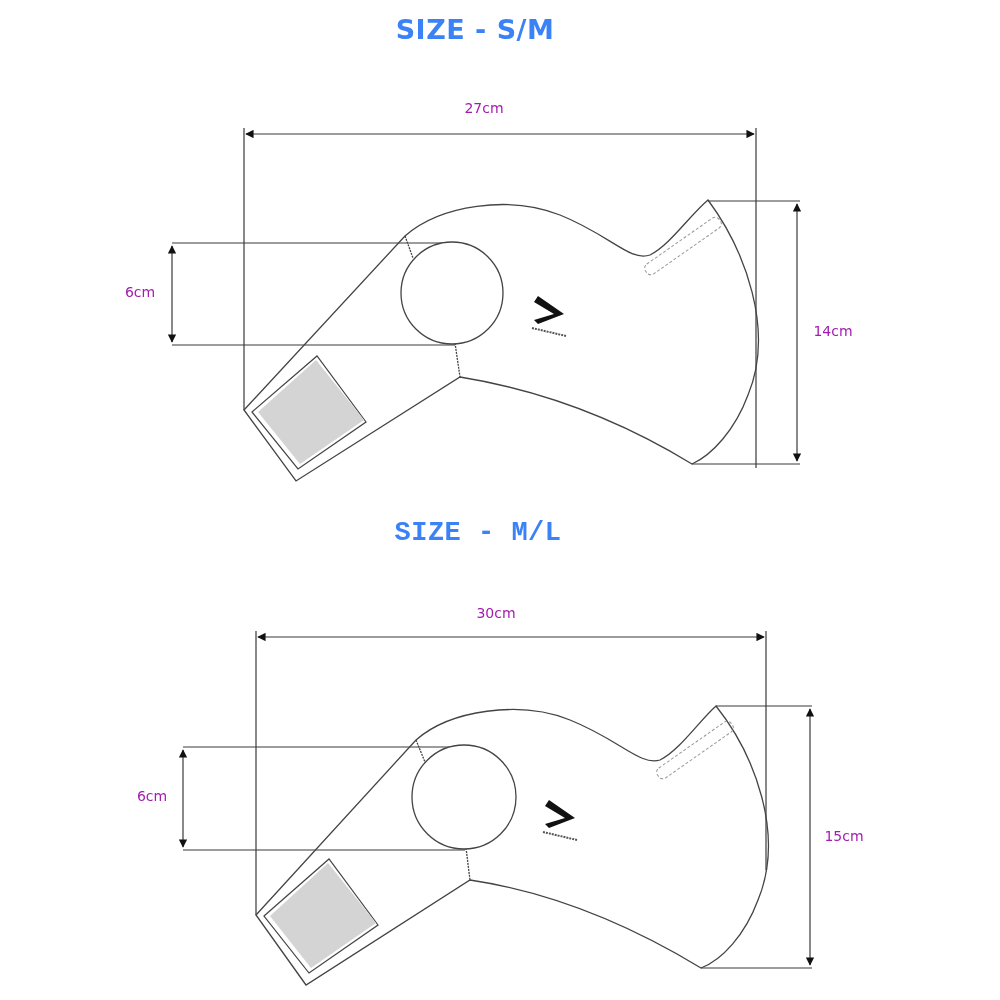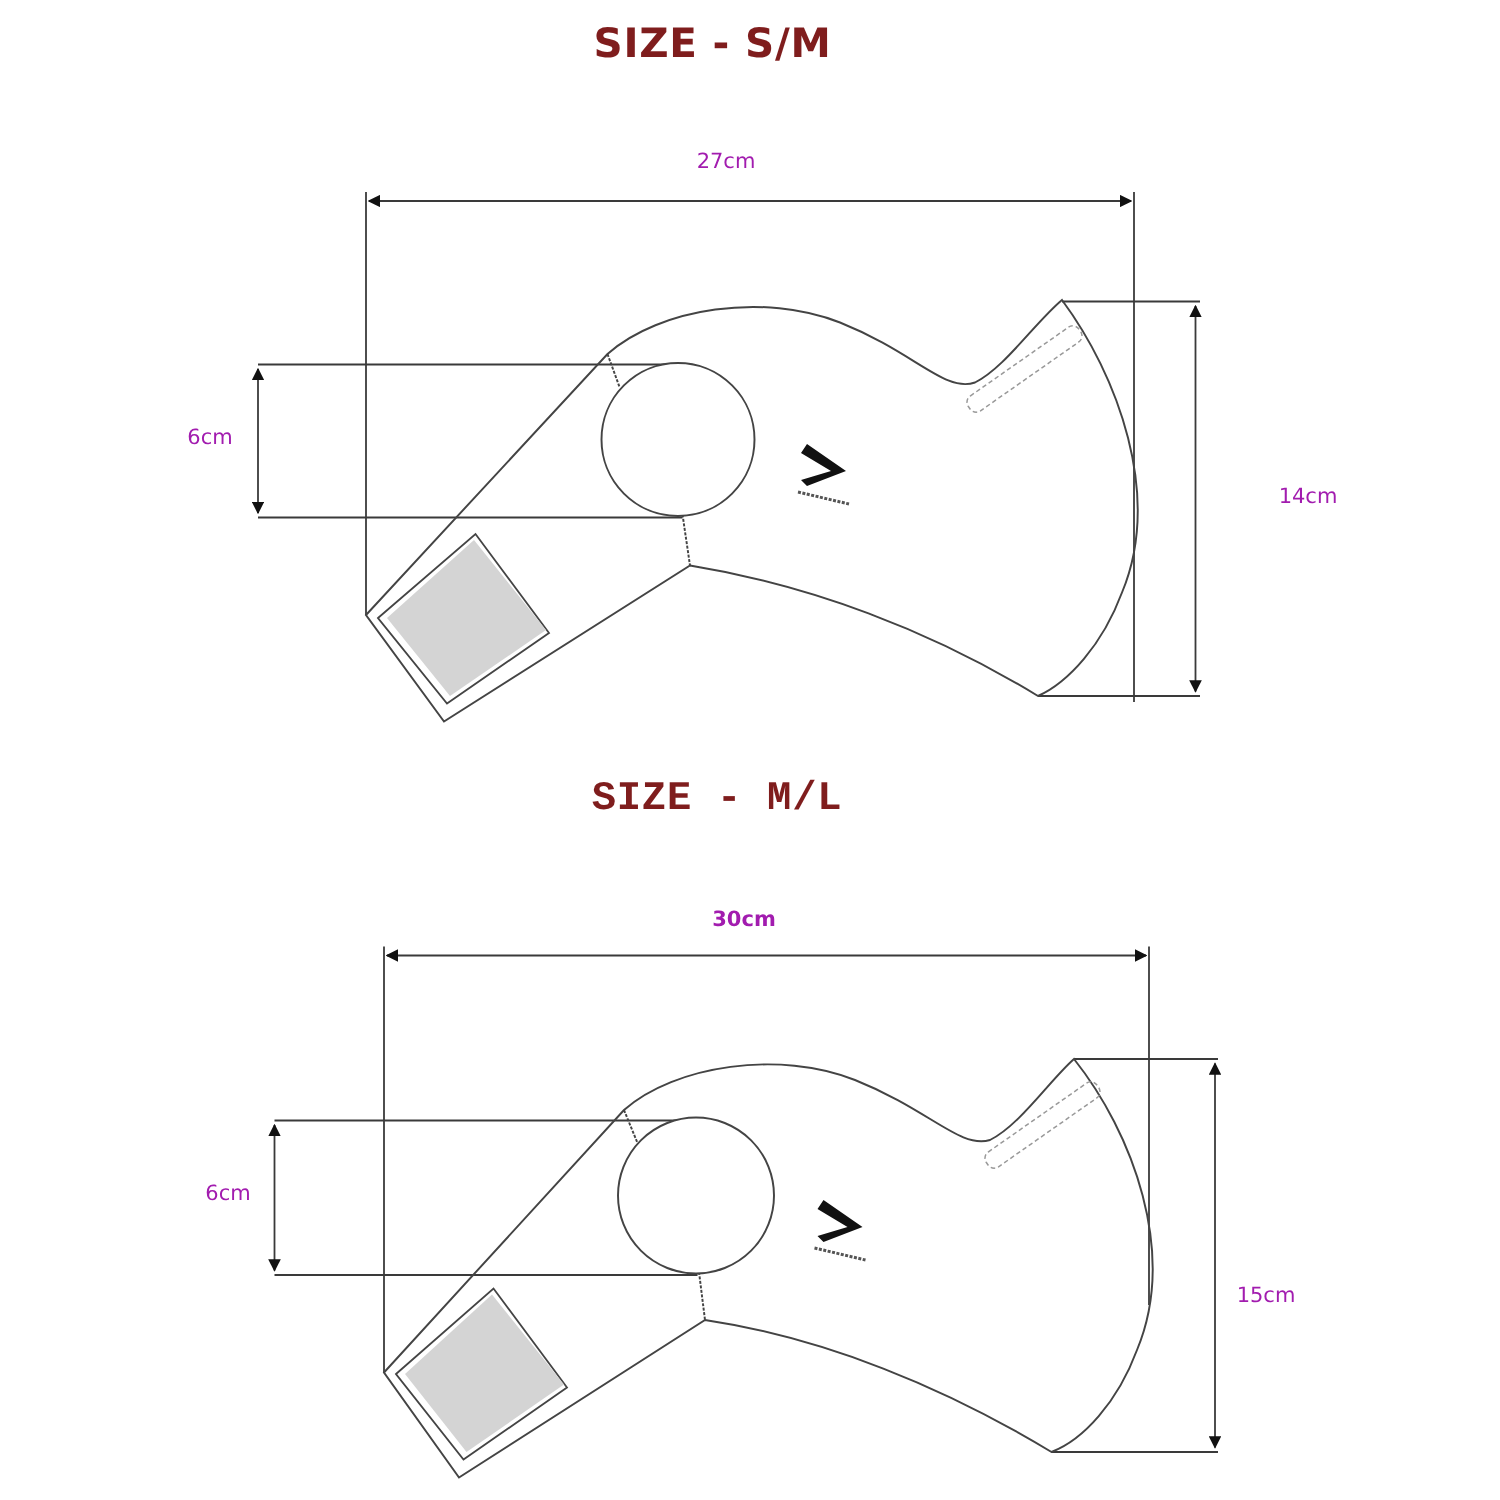--- a/index.html
+++ b/index.html
@@ -1,28 +1,28 @@
 <!DOCTYPE html>
 <html><head>
 <meta charset="utf-8">
 <style>
   html, body { margin: 0; padding: 0; background: #ffffff; }
   body { width: 1000px; height: 1000px; position: relative; overflow: hidden; font-family: "DejaVu Sans", "Liberation Sans", sans-serif; }
-  .title { position: absolute; font-weight: bold; font-size: 27px; color: #7f1d1d; letter-spacing: 0.5px; white-space: nowrap; transform: translateX(-50%); }
+  .title { position: absolute; font-weight: bold; font-size: 27px; color: #3b82f6; letter-spacing: 0.5px; white-space: nowrap; transform: translateX(-50%); }
   .dim-label { position: absolute; font-size: 14px; color: #a21caf; white-space: nowrap; transform: translate(-50%, -50%); }
   svg.figure { position: absolute; left: 0; top: 0; }
 </style>
 </head>
 <body>
 
 <div>
   <div class="title" style="left:475px; top:14px;">SIZE - S/M</div>
   <div class="dim-label" style="left:484px; top:108px;">27cm</div>
   <div class="dim-label" style="left:140px; top:292px;">6cm</div>
-  <div class="dim-label" style="left:872px; top:331px;text-align:right;">14cm</div>
+  <div class="dim-label" style="left:833px; top:331px;text-align:right;">14cm</div>
 
   <svg class="figure" width="1000" height="1000">
     <defs>
       <marker id="arr" viewBox="0 0 10 10" refX="9" refY="5" markerWidth="7" markerHeight="7" orient="auto-start-reverse">
         <path d="M0,0 L10,5 L0,10 z" fill="#111"></path>
       </marker>
     </defs>
 
     <g stroke="#3a3a3a" stroke-width="1.2" fill="none">
       <line x1="246" y1="134" x2="754" y2="134" marker-start="url(#arr)" marker-end="url(#arr)"></line>
@@ -61,23 +61,23 @@
 
     <g transform="translate(532,296)">
       <path d="M6,0 L32,18 L6,28 L2,24 L22,18 L2,6 Z" fill="#111"></path>
       <line x1="0" y1="32" x2="34" y2="40" stroke="#555" stroke-width="2" stroke-dasharray="2,1"></line>
     </g>
   </svg>
 </div>
 
 <div>
   <div class="title" style="left:478px; top:518px;font-family:Liberation Mono, monospace;">SIZE - M/L</div>
-  <div class="dim-label" style="left:496px; top:613px;font-weight:bold;">30cm</div>
+  <div class="dim-label" style="left:496px; top:613px;">30cm</div>
   <div class="dim-label" style="left:152px; top:796px;">6cm</div>
-  <div class="dim-label" style="left:844px; top:836px;margin-top:28px;">15cm</div>
+  <div class="dim-label" style="left:844px; top:836px;">15cm</div>
 
   <svg class="figure" width="1000" height="1000">
     <defs>
       <marker id="arr2" viewBox="0 0 10 10" refX="9" refY="5" markerWidth="7" markerHeight="7" orient="auto-start-reverse">
         <path d="M0,0 L10,5 L0,10 z" fill="#111"></path>
       </marker>
     </defs>
     <g stroke="#3a3a3a" stroke-width="1.2" fill="none">
       <line x1="258" y1="637" x2="764" y2="637" marker-start="url(#arr2)" marker-end="url(#arr2)"></line>
       <line x1="256" y1="631" x2="256" y2="915"></line>

